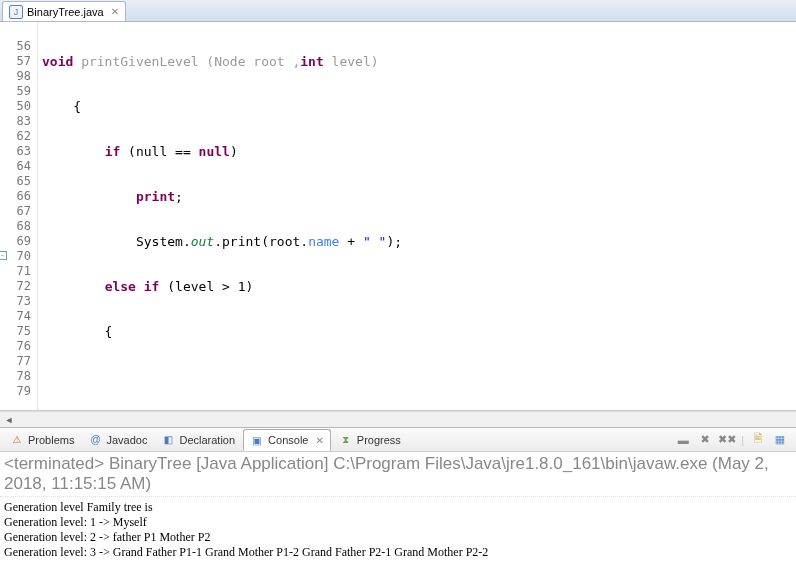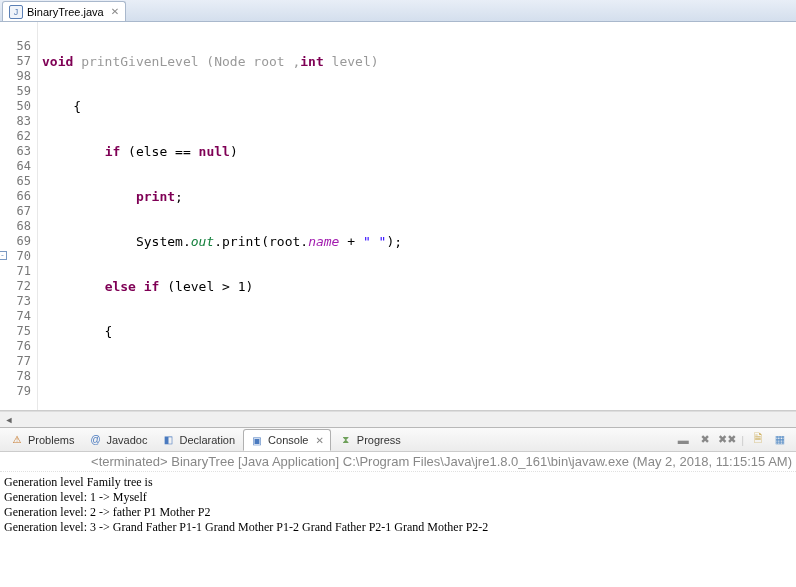--- a/index.html
+++ b/index.html
@@ -84,21 +84,21 @@
   line-height: 15px;
   white-space: pre;
   padding-top: 2px;
   padding-left: 4px;
   overflow: hidden;
   position: relative;
 }
 .code-line { height: 15px; }
 .kw { color: #7f0055; font-weight: bold; }
 .str { color: #2a00ff; }
-.fld { color: #a21caf; font-style: italic; }
+.fld { color: #3b82f6; }
 .fld-i { color: #15803d; font-style: italic; }
 .scroll-bar {
   height: 16px;
   background: #f0f0f0;
   border-top: 1px solid #ddd;
   display: flex;
   align-items: center;
   padding: 0 2px;
 }
 .scroll-arrow { width: 14px; text-align: center; color: #666; font-size: 9px; }
@@ -138,24 +138,23 @@
   display: inline-flex;
   align-items: center;
   justify-content: center;
   font-size: 10px;
 }
 .tab-spacer { flex: 1; }
 .toolbar-icons { display: flex; gap: 6px; align-items: center; padding-right: 4px; }
 .tb-icon { width: 16px; height: 16px; display: inline-flex; align-items:center; justify-content:center; }
 .term-line {
   color: #888;
-  font-size: 13px;
+  font-size: 17px;
   padding: 2px 4px;
   border-bottom: 1px dotted #e0e0e0;
-  text-align: right;
 }
 .console-out {
   font-family: Liberation Serif, serif;
   font-size: 12px;
   padding: 3px 4px;
   line-height: 15px;
   white-space: pre;
   flex: 1;
   overflow: hidden;
 }
@@ -195,21 +194,21 @@
       <div class="gutter-line">74</div>
       <div class="gutter-line">75</div>
       <div class="gutter-line">76</div>
       <div class="gutter-line">77</div>
       <div class="gutter-line">78</div>
       <div class="gutter-line">79</div>
     </div>
   <div class="code">
     <div class="code-line" style="color:#999"><span class="kw">void</span> printGivenLevel (Node root ,<span class="kw">int</span> level)</div>
     <div class="code-line">    {</div>
-    <div class="code-line"><span>        </span><span class="kw">if</span><span> (else == </span><span class="kw">null</span><span>)</span></div>
+    <div class="code-line"><span>        </span><span class="kw">if</span><span> (null == </span><span class="kw">null</span><span>)</span></div>
     <div class="code-line"><span>            </span><span class="kw">print</span><span>;</span></div>
     <div class="code-line"><span>            System.</span><span class="fld-i">out</span><span>.print(root.</span><span class="fld">name</span><span> + </span><span class="str">" "</span><span>);</span></div>
     <div class="code-line"><span>        </span><span class="kw">else if</span><span> (level &gt; 1)</span></div>
     <div class="code-line">        {</div>
     
     
     
     
     
     

